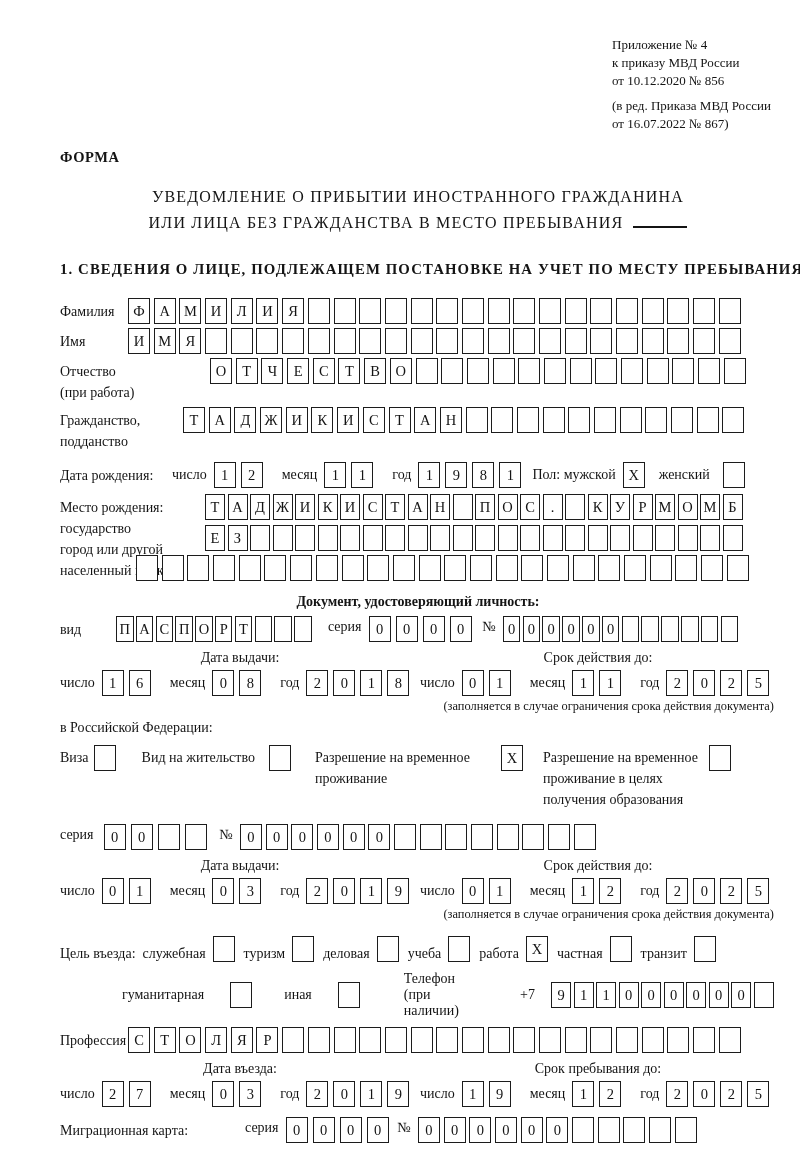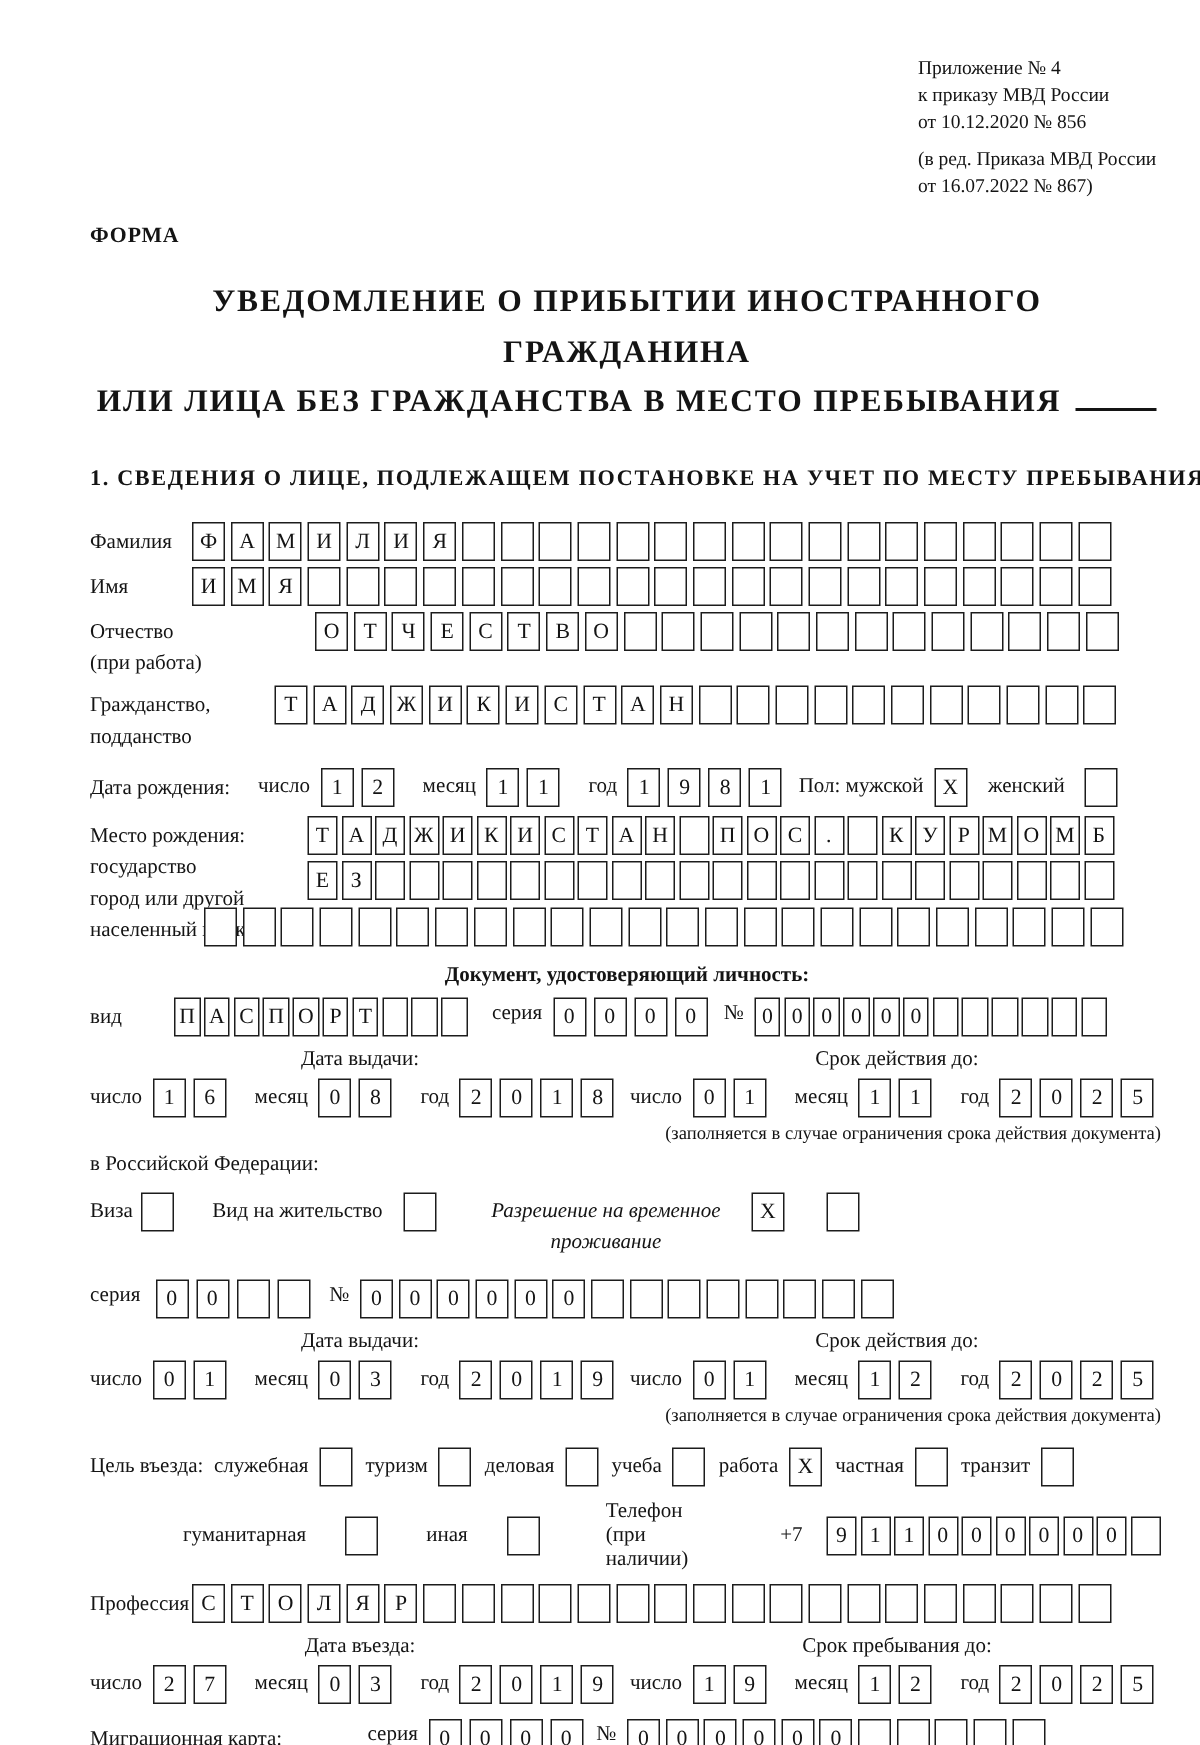--- a/index.html
+++ b/index.html
@@ -4,21 +4,21 @@
 <style>
   html,body{margin:0;padding:0;background:#fff;}
   .page{position:relative;width:800px;min-height:1163px;box-sizing:border-box;
         padding:36px 24px 30px 60px;font-family:"Liberation Serif",serif;color:#141414;
         font-size:14px;background:#fff;}
   
   .hdr{margin-left:552px;font-size:13px;line-height:1.4;}
   .hdr .gap{height:6px;}
   .forma{text-align:left;padding-right:12px;font-weight:bold;font-size:14.5px;
          letter-spacing:.6px;margin-top:16px;}
-  .title{text-align:center;font-weight:bold;font-size:21px;letter-spacing:1.2px;
+  .title{text-align:center;font-weight:normal;font-size:16px;letter-spacing:1.2px;
          line-height:1.6;margin-top:18px;}
   .uline{display:inline-block;width:54px;border-bottom:2px solid #141414;height:.9em;
          margin-left:10px;}
   .sec1{font-weight:bold;font-size:14.8px;letter-spacing:1.1px;white-space:nowrap;
         margin-top:26px;margin-bottom:20px;}
   
   .frow{display:flex;align-items:flex-start;margin-bottom:4px;}
   .flabel{flex:none;line-height:1.5;padding-top:3px;}
   .w68{width:68px}.w150{width:150px}.w123{width:123px}.w145{width:145px}
   .cells{display:flex;flex-wrap:nowrap;}
@@ -42,24 +42,24 @@
   .dtitle{text-align:center;margin-bottom:4px;}
   .dline{display:flex;align-items:center;}
   .dl{margin-right:7px;}
   .dg{margin-right:14px;display:flex;align-items:center;}
   .vnote{text-align:right;font-size:12.4px;margin-top:3px;padding-right:2px;}
   
   .stayline{margin-top:10px;line-height:1.7;}
   .optrow{display:flex;align-items:flex-start;margin-top:6px;}
   .opt{display:flex;align-items:flex-start;}
   .opt .ol{line-height:1.5;padding-top:2px;}
-  .oc{text-align:center;font-style:italic;}
+  .oc{}
   .w175{width:178px}.w160{width:158px}
   
-  .prow{display:flex;align-items:center;margin-top:14px;}
+  .prow{display:flex;align-items:flex-end;margin-top:14px;}
   .prow .pl{margin-right:7px;white-space:nowrap;}
   .prow .cbox{margin-right:9px;}
   .phrow{display:flex;align-items:center;margin-top:9px;gap:16px;}
 </style>
 </head>
 <body>
 
 <div class="page">
 
   <div class="hdr">
@@ -416,20 +416,21 @@
     </div>
     <div class="opt" style="margin-left:26px">
       <span class="ol" style="margin-right:14px">Вид на жительство</span>
       <span class="cbox"></span>
     </div>
     <div class="opt" style="margin-left:24px">
       <span class="ol oc w175">Разрешение на временное проживание</span>
       <span class="cbox" style="margin-left:8px">X</span>
     </div>
     <div class="opt" style="margin-left:20px">
+      <span class="ol oc w160">Разрешение на временное проживание в целях получения образования</span>
       <span class="cbox" style="margin-left:8px"></span>
     </div>
   </div>
 
   <div class="frow" style="margin-top:14px">
     <span class="dl" style="padding-top:3px;margin-right:10px">серия</span>
     <div class="cells dcells" style="margin-right:8px">
         <span class="cell">0</span>
         <span class="cell">0</span>
         <span class="cell"></span>

